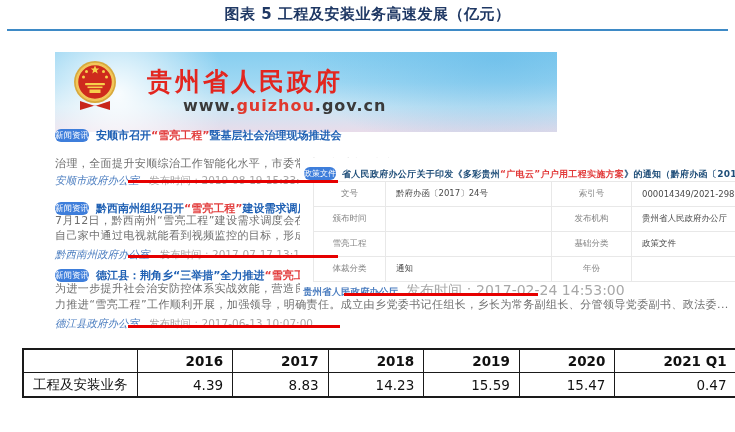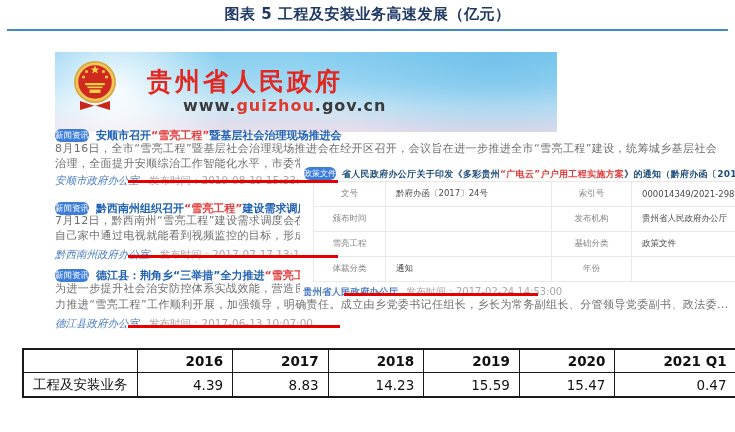--- a/index.html
+++ b/index.html
@@ -42,21 +42,21 @@
     z-index:5;overflow:hidden;}
   .panel-head{position:absolute;top:4px;left:4px;white-space:nowrap;}
   .panel-head .badge{font-size:8px;margin-right:6px;}
   .ptitle{font-size:9px;font-weight:bold;color:#1F4E79;letter-spacing:.3px;}
   .ptable{position:absolute;top:23px;left:13px;width:424px;border-collapse:collapse;table-layout:fixed;}
   .ptable td{border:1px solid #E8E8E8;height:24px;font-size:8.5px;color:#4A4A4A;
     padding:0 0 0 10px;white-space:nowrap;overflow:hidden;}
   .ptable td.lbl{text-align:center;color:#858585;padding:0;}
   .panel-pub{position:absolute;top:122px;left:3px;white-space:nowrap;}
   .panel-pub .pub-name{font-size:9.5px;color:#4C7EC0;font-weight:bold;margin-right:8px;}
-  .panel-pub .pub-time{font-size:10px;color:#A8A8A8;}
+  .panel-pub .pub-time{font-size:14px;color:#A8A8A8;}
   .panel-redline{position:absolute;top:135px;left:44px;width:194px;height:3px;background:#E60000;}
 
   
   .metrics{position:absolute;left:22px;top:348px;border-collapse:collapse;table-layout:fixed;
     border:2px solid #1A1A1A;}
   .metrics th,.metrics td{border:1px solid #1A1A1A;font-size:13.5px;color:#111;
     padding:0 9px;white-space:nowrap;overflow:hidden;}
   .metrics th{height:22px;font-weight:bold;text-align:right;padding-left:48px;}
   .metrics td{height:23px;text-align:right;}
   .metrics .rowlabel{text-align:right;margin-left:48px;}
@@ -91,21 +91,20 @@
         </g>
         <path d="M8 43 L23 48 L38 43 L38 52 L23 47.5 L8 52 Z" fill="#C8261B"></path>
       </svg>
       <div class="site-name">贵州省人民政府</div>
       <div class="site-url"><span>www.</span><span class="dom">guizhou</span><span>.gov.cn</span></div>
     </div>
 
     <div class="nrow" style="top:89px;">
       <span class="badge">新闻资讯</span><span class="ntitle"><span>安顺市召开</span><span class="red-em">“雪亮工程”</span><span>暨基层社会治理现场推进会</span></span>
     </div>
-    <div class="nrow nbody" style="top:106px;">8月16日，全市“雪亮工程”暨基层社会治理现场推进会在经开区召开，会议旨在进一步推进全市“雪亮工程”建设，统筹城乡基层社会</div>
     <div class="nrow nbody" style="top:121px;">治理，全面提升安顺综治工作智能化水平，市委常委、市委宣传部部长</div>
     <div class="nrow npub" style="top:134px;">
       <span class="pub-name">安顺市政府办公室</span><span class="pub-time"><span>发布时间：</span><span>2019-08-19 15:33:59</span></span>
     </div>
     <div class="redline" style="top:145px;left:73px;width:210px;"></div>
 
     <div class="nrow" style="top:162px;">
       <span class="badge">新闻资讯</span><span class="ntitle"><span>黔西南州组织召开</span><span class="red-em">“雪亮工程”</span><span>建设需求调度会</span></span>
     </div>
     <div class="nrow nbody" style="top:178px;">7月12日，黔西南州“雪亮工程”建设需求调度会在兴义召开。“雪亮</div>

